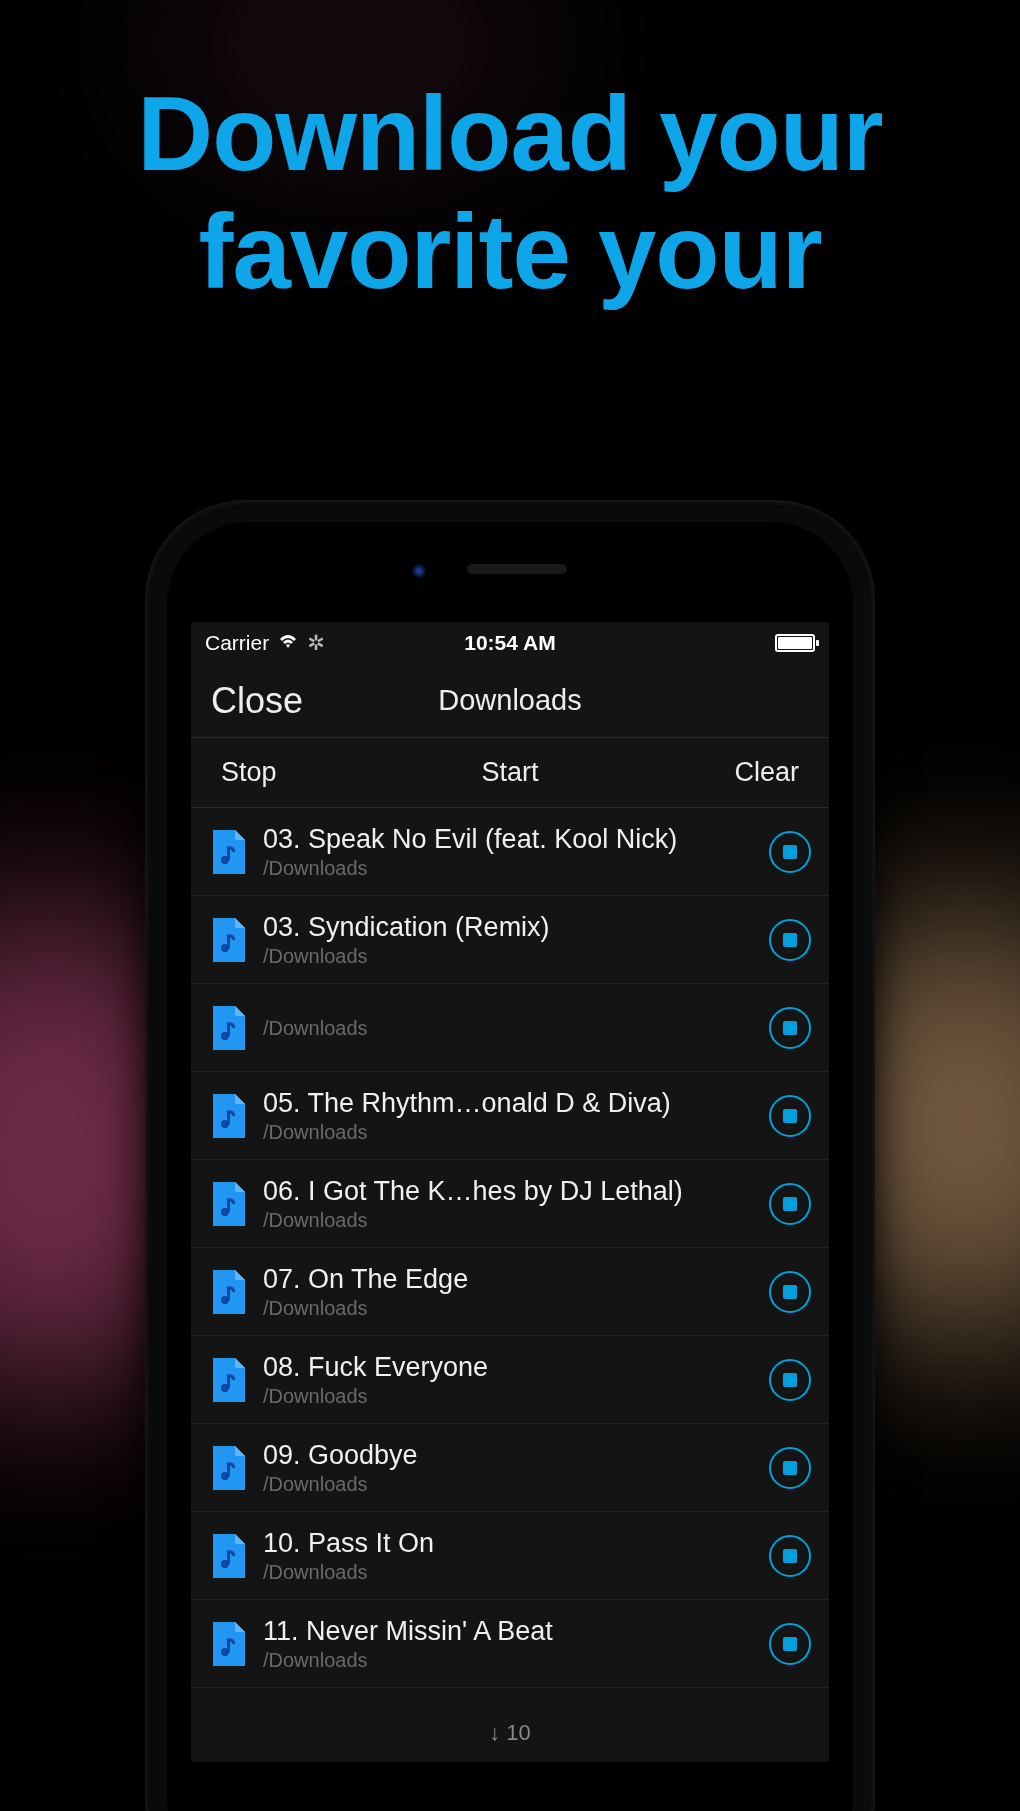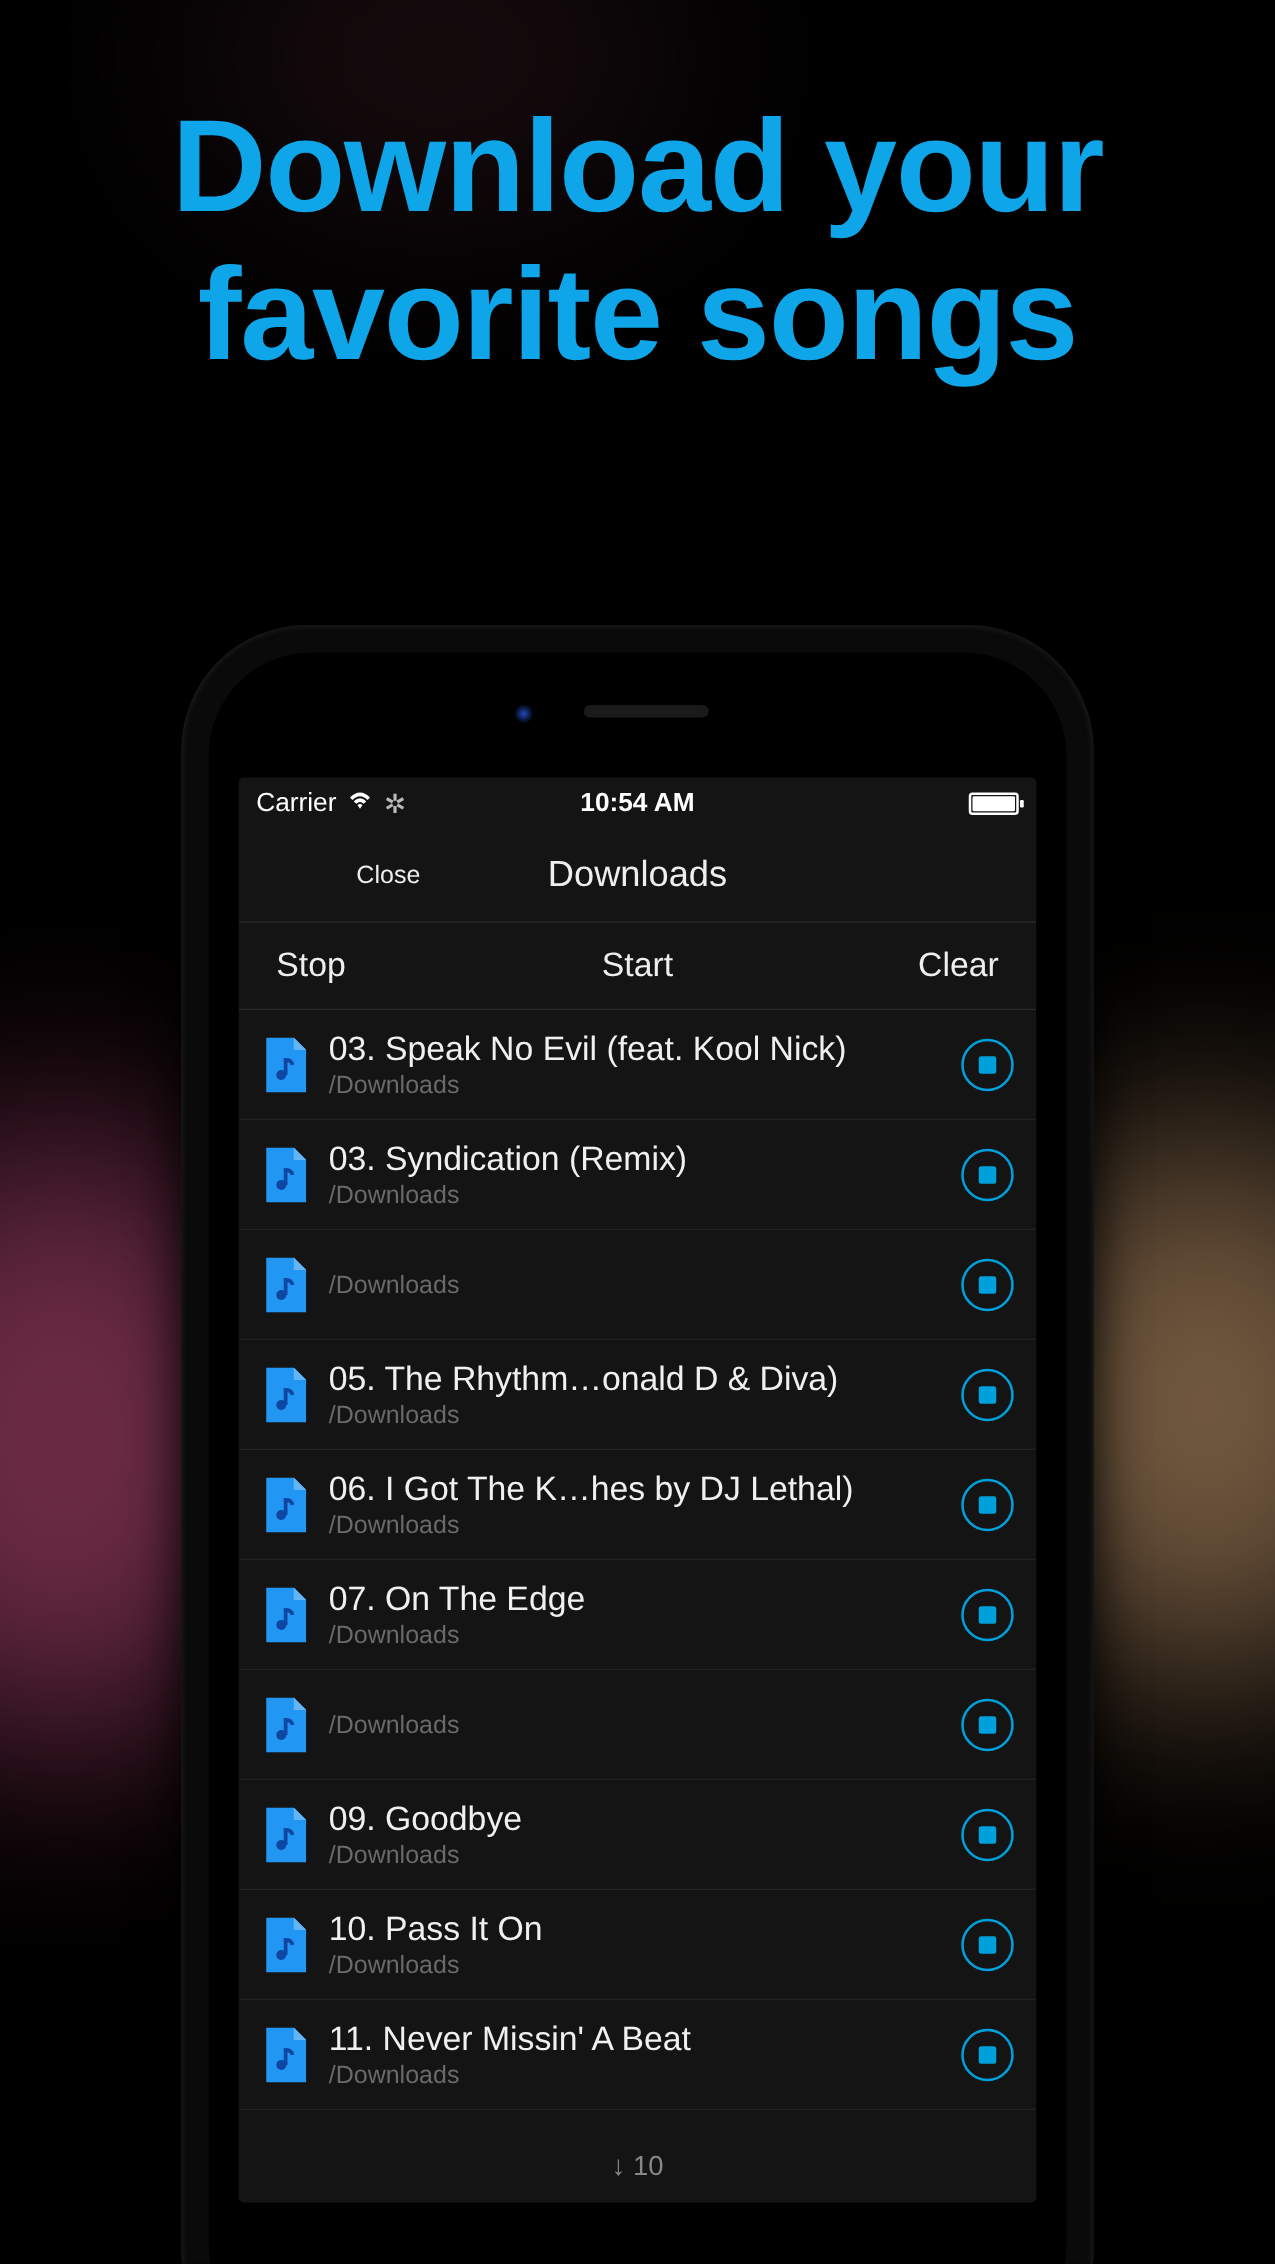--- a/index.html
+++ b/index.html
@@ -101,21 +101,21 @@
   .battery::after{content:"";position:absolute;right:-6px;top:4px;width:3px;height:6px;background:#fff;border-radius:1px;}
   .battery-fill{position:absolute;left:1px;top:1px;bottom:1px;right:1px;background:#fff;border-radius:1px;}
 
   
   .navbar {
     display:flex; align-items:center;
     height: 74px;
     border-bottom: 1px solid #2a2a2a;
     padding: 0 20px;
   }
-  .nav-close{ flex:1; text-align:center; font-size:20px; color:#eee;}
+  .nav-close{ flex:1; text-align:left; font-size:36px; color:#eee;}
   .nav-title{ flex:1; text-align:center; font-size:29px; color:#eee; font-weight:500;}
   .nav-spacer{flex:1;}
 
   
   .toolbar{
     display:flex; align-items:center;
     height: 70px;
     border-bottom: 1px solid #2a2a2a;
     padding: 0 30px;
     font-size: 27px;
@@ -161,21 +161,21 @@
 </style>
 </head>
 <body>
 
 <div class="bg-glow glow-left"></div>
 <div class="bg-glow glow-right"></div>
 <div class="bg-glow glow-top"></div>
 
 <div class="headline">
   <span>Download your</span><br>
-  <span>favorite songs</span>
+  <span>favorite your</span>
 </div>
 
 <div class="phone">
   <div class="phone-inner">
     <div class="phone-top">
       <div class="camera"></div>
       <div class="speaker"></div>
     </div>
 
     <div class="screen">
@@ -308,20 +308,21 @@
   </div>
           <div class="row">
     <div class="file-icon"><svg viewBox="0 0 34 44">
                 <path d="M2 0 H24 L34 10 V44 H2 Z" fill="#2196f3"></path>
                 <path d="M24 0 L34 10 H24 Z" fill="#64b5f6"></path>
                 <circle cx="14" cy="30" r="4" fill="#0d47a1"></circle>
                 <rect x="16" y="18" width="3" height="12" fill="#0d47a1"></rect>
                 <path d="M16 18 Q22 17 23 22" stroke="#0d47a1" stroke-width="3" fill="none"></path>
               </svg></div>
     <div class="row-text">
+      <div class="row-title">08. Fuck Everyone</div>
       <div class="row-sub">/Downloads</div>
     </div>
     <div class="stop-btn">
               <div class="sq"></div>
             </div>
   </div>
           <div class="row">
     <div class="file-icon"><svg viewBox="0 0 34 44">
                 <path d="M2 0 H24 L34 10 V44 H2 Z" fill="#2196f3"></path>
                 <path d="M24 0 L34 10 H24 Z" fill="#64b5f6"></path>

